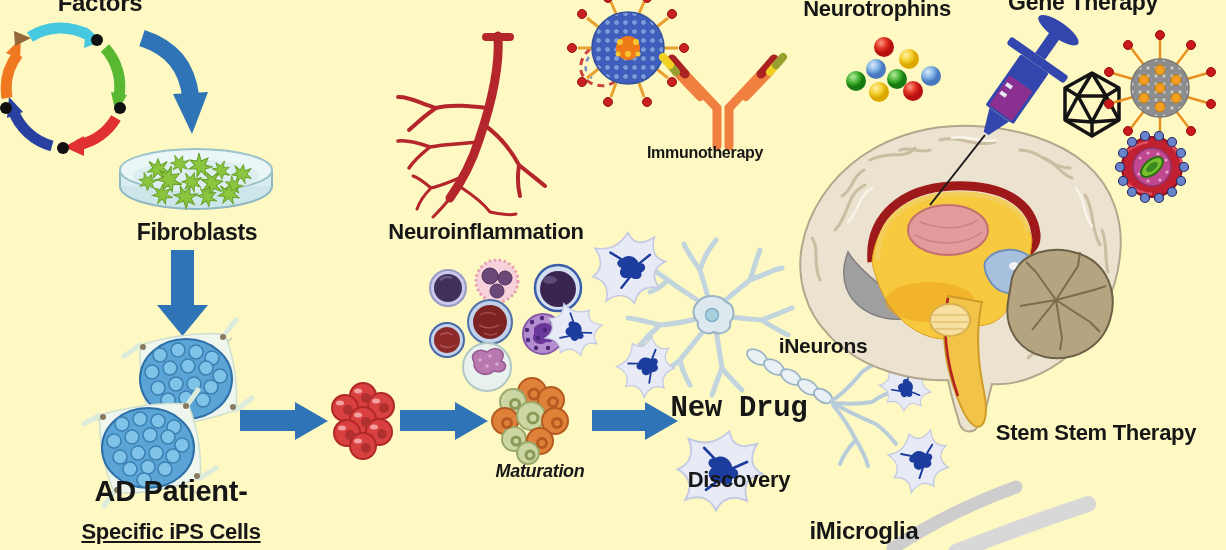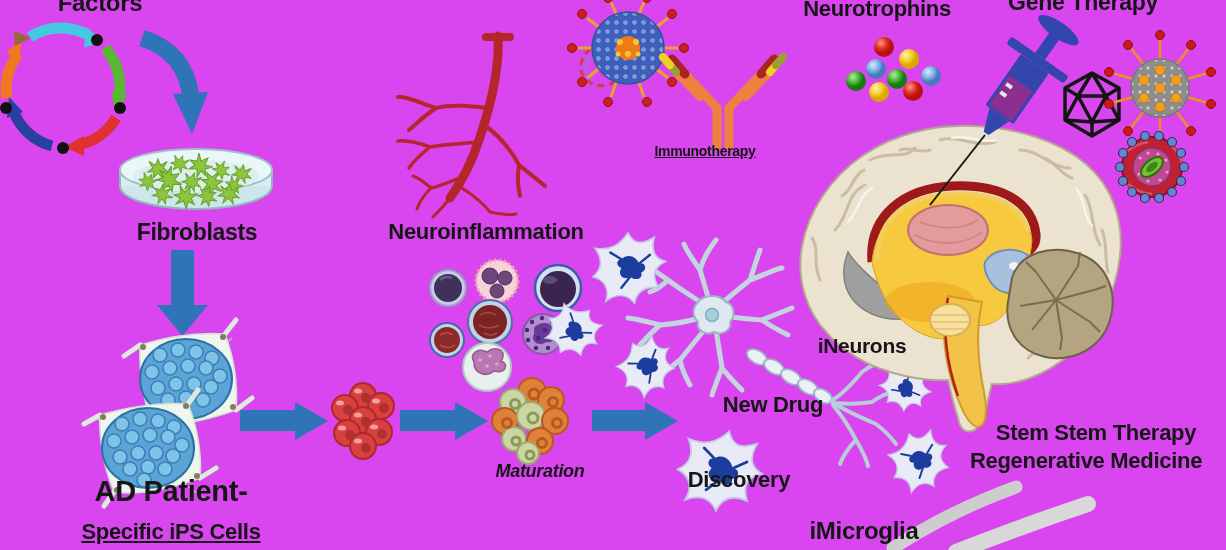--- a/index.html
+++ b/index.html
@@ -1,18 +1,18 @@
 <!DOCTYPE html>
 <html><head>
 <meta charset="utf-8">
 <style>
   html,body{margin:0;padding:0;background:#fff;}
   #fig{
     position:relative;width:1226px;height:550px;overflow:hidden;
-    background:#d946ef;font-family:"Liberation Sans",sans-serif;
+    background:#fef9c3;font-family:"Liberation Sans",sans-serif;
   }
   #fig svg{position:absolute;left:0;top:0;}
   .lbl{
     position:absolute;transform:translateX(-50%);
     font-weight:700;color:#161616;white-space:nowrap;
     letter-spacing:-0.3px;line-height:1.1;
   }
 </style>
 </head>
 <body>
@@ -509,23 +509,22 @@
     </g>
   </g>
 </svg>
 
 <div class="lbl" style="left:100px;top:-10px;font-size:24px;">Factors</div>
 <div class="lbl" style="left:197px;top:220px;font-size:23px;text-align:center;">Fibroblasts</div>
 <div class="lbl" style="left:171px;top:476px;font-size:29px;">AD Patient-</div>
 <div class="lbl" style="left:171px;top:520px;font-size:22px;text-decoration:underline;">Specific iPS Cells</div>
 <div class="lbl" style="left:540px;top:462px;font-size:18px;font-style:italic;">Maturation</div>
 <div class="lbl" style="left:486px;top:220px;font-size:22px;">Neuroinflammation</div>
-<div class="lbl" style="left:705px;top:144px;font-size:14px;text-decoration:underline;">Immunotherapy</div>
+<div class="lbl" style="left:705px;top:144px;font-size:16px;">Immunotherapy</div>
 <div class="lbl" style="left:877px;top:-3px;font-size:22px;">Neurotrophins</div>
 <div class="lbl" style="left:1083px;top:-10px;font-size:23px;">Gene Therapy</div>
-<div class="lbl" style="left:823px;top:334px;font-size:21px;margin-left:39px;">iNeurons</div>
-<div class="lbl" style="left:773px;top:393px;font-size:22px;">New Drug</div>
+<div class="lbl" style="left:823px;top:334px;font-size:21px;">iNeurons</div>
+<div class="lbl" style="left:739px;top:393px;font-size:29px;font-family:Liberation Mono, monospace;">New Drug</div>
 <div class="lbl" style="left:739px;top:420px;font-size:22px;margin-top:48px;">Discovery</div>
 <div class="lbl" style="left:864px;top:518px;font-size:24px;">iMicroglia</div>
 <div class="lbl" style="left:1096px;top:421px;font-size:22px;">Stem Stem Therapy</div>
-<div class="lbl" style="left:1086px;top:449px;font-size:22px;">Regenerative Medicine</div>
 
 </div>
 
 </body></html>

